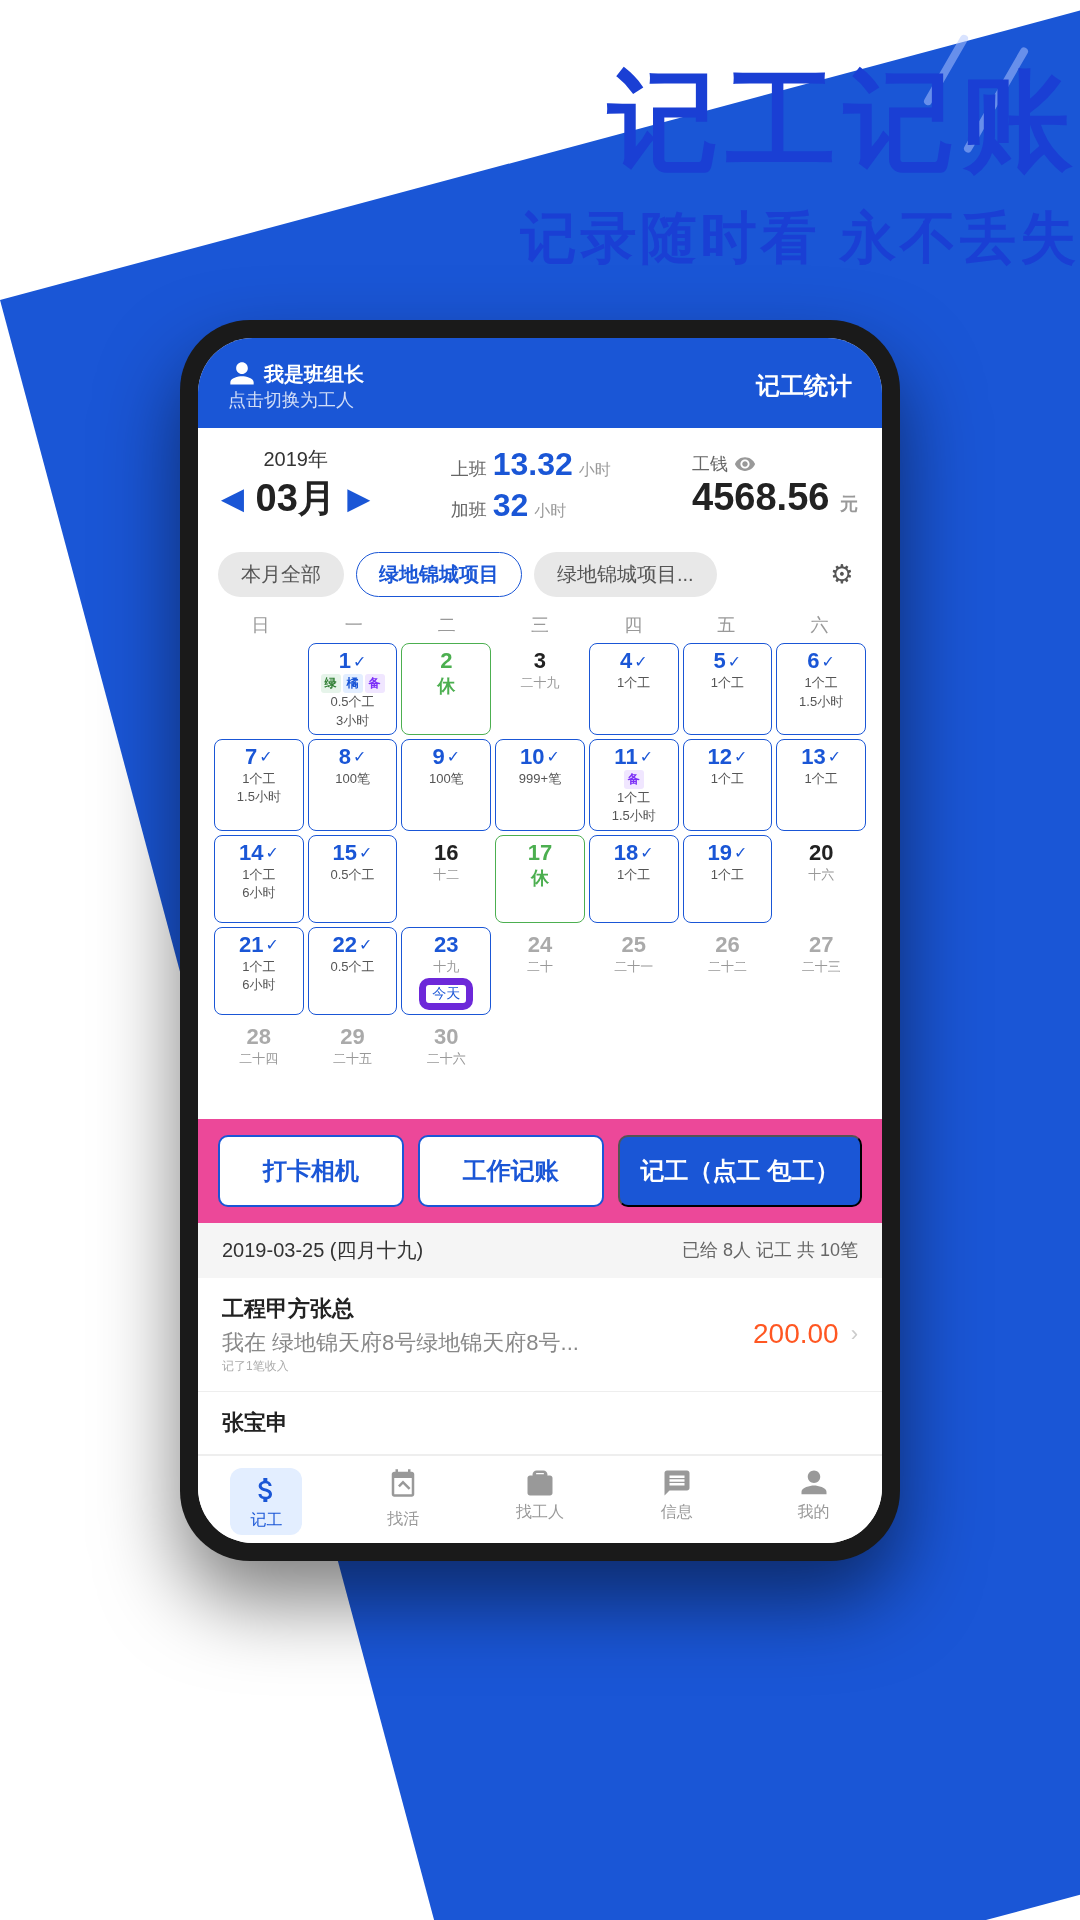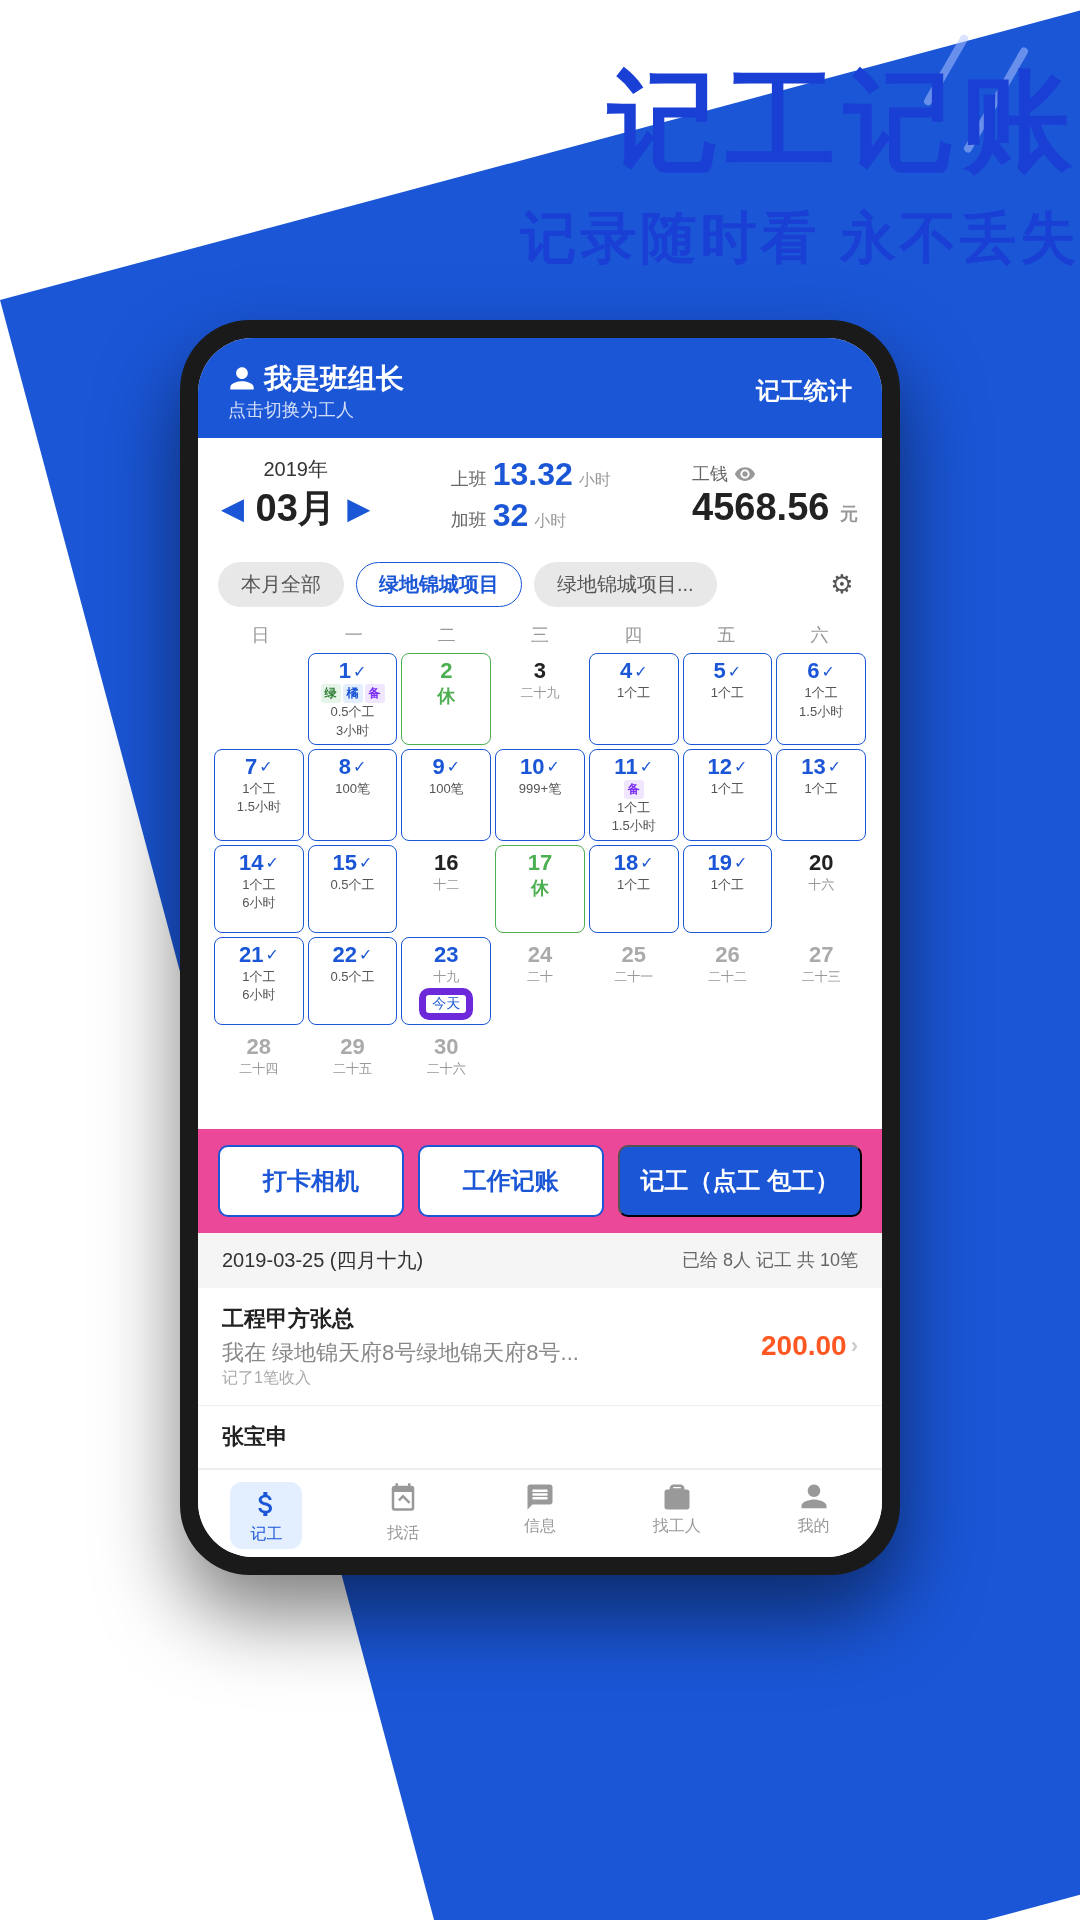--- a/index.html
+++ b/index.html
@@ -78,21 +78,21 @@
       display: flex;
       justify-content: space-between;
       align-items: center;
     }
     .app-bar-left {
       display: flex;
       flex-direction: column;
     }
     .app-bar-title {
       color: white;
-      font-size: 28px;
+      font-size: 20px;
       font-weight: 700;
       display: flex;
       align-items: center;
       gap: 8px;
     }
     .app-bar-subtitle {
       color: rgba(255,255,255,0.8);
       font-size: 18px;
     }
     .app-bar-right {
@@ -359,35 +359,35 @@
       font-size: 22px;
       font-weight: 600;
       color: #222;
     }
     .record-item-desc {
       font-size: 22px;
       color: #888;
       margin-top: 4px;
     }
     .record-item-sub {
-      font-size: 16px;
+      font-size: 12px;
       color: #aaa;
     }
     .record-item-row {
       display: flex;
       justify-content: space-between;
       align-items: center;
     }
     .record-amount {
       color: #ff5722;
       font-size: 28px;
-      font-weight: 700;
-      display: flex;
-      align-items: center;
-      gap: 4px;
+      font-weight: 400;
+      display: flex;
+      align-items: center;
+      gap: 12px;
     }
 
     
     .bottom-nav {
       background: white;
       display: flex;
       border-top: 1px solid #eee;
     }
     .nav-item {
       flex: 1;
@@ -801,30 +801,30 @@
           <div style="font-size:28px;color:#999">
             <svg width="30" height="30" viewBox="0 0 24 24" fill="#999">
               <path d="M19 3h-1V1h-2v2H8V1H6v2H5c-1.1 0-2 .9-2 2v16c0 1.1.9 2 2 2h14c1.1 0 2-.9 2-2V5c0-1.1-.9-2-2-2zm0 18H5V8h14v13zm-7-11l-4 4 1.41 1.41L12 12.83l4.59 4.58L18 16l-6-6z"></path>
             </svg>
           </div>
           <span class="nav-label">找活</span>
         </div>
 
         <div class="nav-item">
           <svg width="30" height="30" viewBox="0 0 24 24" fill="#999">
+            <path d="M20 6h-2.18c.07-.23.18-.45.18-.7C18 3.48 16.52 2 14.7 2H9.3C7.48 2 6 3.48 6 5.3c0 .25.11.47.18.7H4c-1.1 0-2 .9-2 2v12c0 1.1.9 2 2 2h16c1.1 0 2-.9 2-2V8c0-1.1-.9-2-2-2zm-10.7-2h5.4c.28 0 .5.22.5.5s-.22.5-.5.5H9.3c-.28 0-.5-.22-.5-.5s.22-.5.5-.5z"></path>
+          </svg>
+          <span class="nav-label">找工人</span>
+        </div>
+
+        <div class="nav-item">
+          <svg width="30" height="30" viewBox="0 0 24 24" fill="#999">
             <path d="M20 2H4c-1.1 0-2 .9-2 2v18l4-4h14c1.1 0 2-.9 2-2V4c0-1.1-.9-2-2-2zm-2 12H6v-2h12v2zm0-3H6V9h12v2zm0-3H6V6h12v2z"></path>
           </svg>
           <span class="nav-label">信息</span>
-        </div>
-
-        <div class="nav-item">
-          <svg width="30" height="30" viewBox="0 0 24 24" fill="#999">
-            <path d="M20 6h-2.18c.07-.23.18-.45.18-.7C18 3.48 16.52 2 14.7 2H9.3C7.48 2 6 3.48 6 5.3c0 .25.11.47.18.7H4c-1.1 0-2 .9-2 2v12c0 1.1.9 2 2 2h16c1.1 0 2-.9 2-2V8c0-1.1-.9-2-2-2zm-10.7-2h5.4c.28 0 .5.22.5.5s-.22.5-.5.5H9.3c-.28 0-.5-.22-.5-.5s.22-.5.5-.5z"></path>
-          </svg>
-          <span class="nav-label">找工人</span>
         </div>
 
         <div class="nav-item">
           <svg width="30" height="30" viewBox="0 0 24 24" fill="#999">
             <path d="M12 12c2.7 0 5-2.3 5-5s-2.3-5-5-5-5 2.3-5 5 2.3 5 5 5zm0 2c-3.3 0-10 1.7-10 5v2h20v-2c0-3.3-6.7-5-10-5z"></path>
           </svg>
           <span class="nav-label">我的</span>
         </div>
       </div>
 

